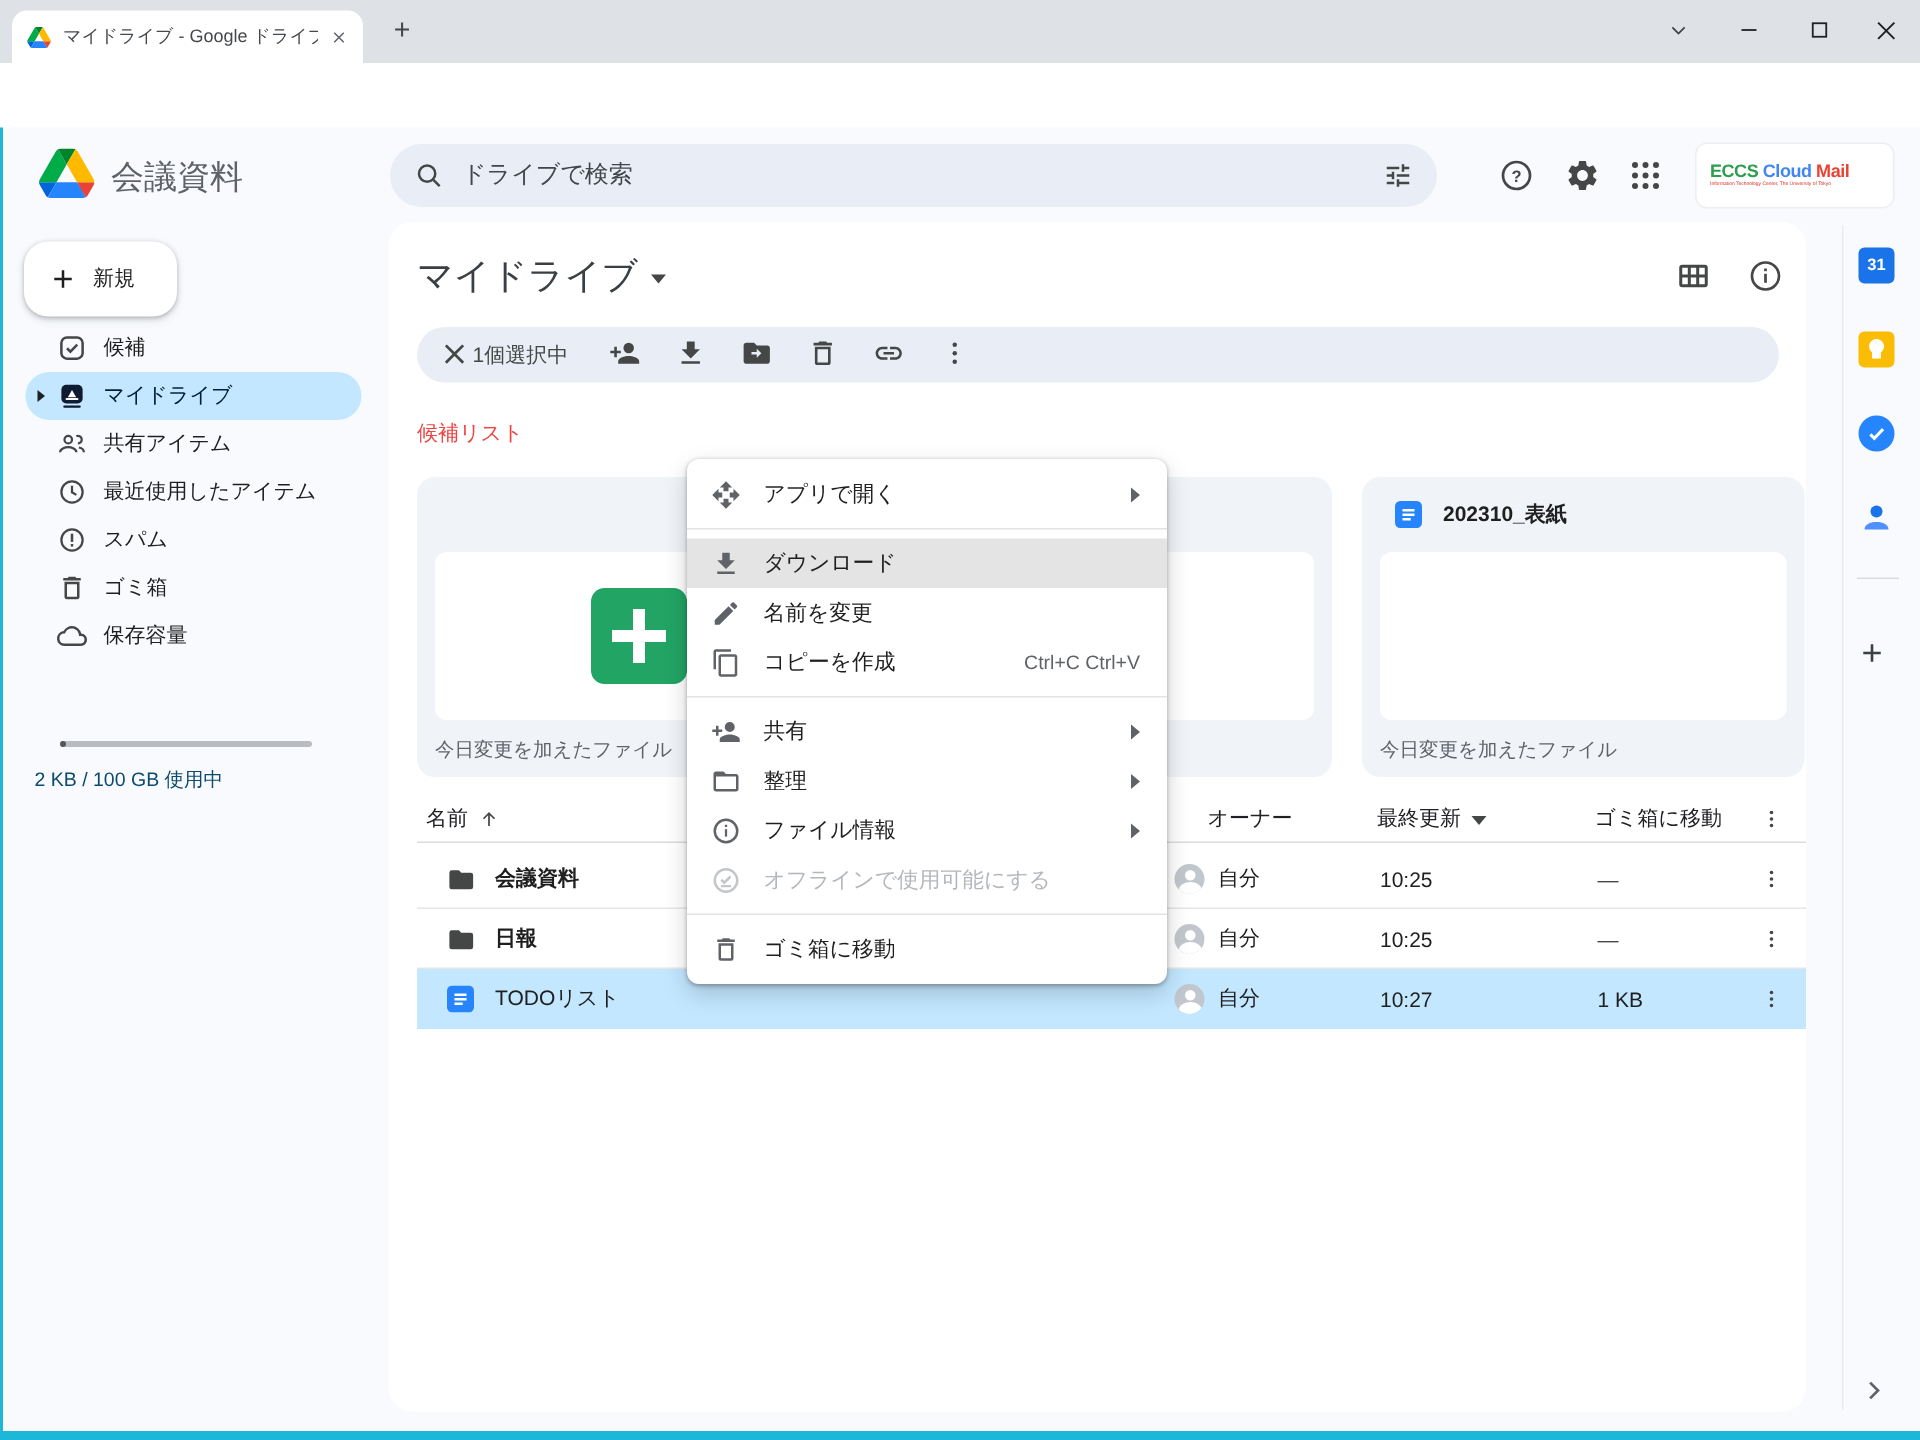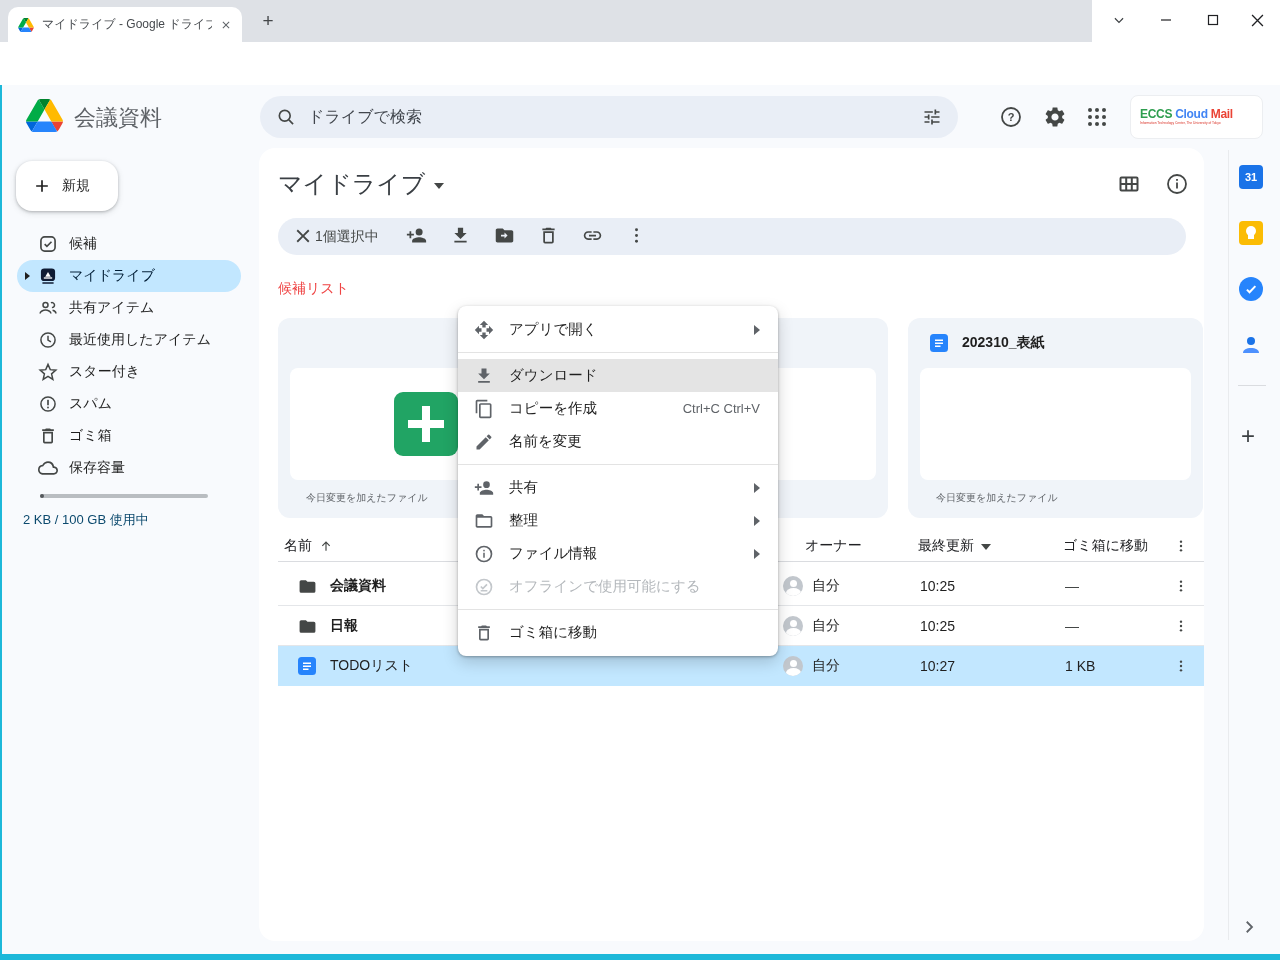--- a/index.html
+++ b/index.html
@@ -1,21 +1,21 @@
 <!DOCTYPE html>
 <html><head>
 <meta charset="utf-8">
 <style>
 *{margin:0;padding:0;box-sizing:border-box}
 html,body{width:1280px;height:960px;overflow:hidden;background:#fff;
   font-family:"Liberation Sans","DejaVu Sans",sans-serif;position:relative}
 svg{display:block}
 
 
-#tabstrip{position:absolute;left:0;top:0;width:1092px;height:42px;background:#dee1e6}
+#tabstrip{position:absolute;left:0;top:0;width:1280px;height:42px;background:#dee1e6}
 #tab{position:absolute;left:8px;top:7px;width:234px;height:35px;background:#fff;
   border-radius:10px 10px 0 0;display:flex;align-items:center;padding:0 10px;gap:8px}
 #tab .tab-title{font-size:12px;color:#45494d;flex:1;white-space:nowrap;overflow:hidden}
 #newtab{position:absolute;left:256px;top:9px;width:24px;height:24px;display:flex;
   align-items:center;justify-content:center;color:#44474a;font-size:19px}
 .winctl{position:absolute;top:0;height:40px;width:46px;display:flex;align-items:center;justify-content:center}
 #tabsearch{left:1096px}#winmin{left:1143px}#winmax{left:1190px}#winclose{left:1234px}
 
 #toolbar{position:absolute;left:0;top:42px;width:1280px;height:43px;background:#fff}
 .tbico{position:absolute;top:52px;width:22px;height:22px;color:#5f6368}
@@ -45,21 +45,21 @@
   border-radius:8px;border:1px solid #eceef1;display:flex;align-items:center;padding:0 6px 0 9px}
 .badge-words{flex:1}
 .badge-title{font-size:12px;font-weight:bold;white-space:nowrap;letter-spacing:-.3px}
 .bt1{color:#2e9e4f}.bt2{color:#4285f4}.bt3{color:#ea4335}
 .badge-sub{font-size:6px;transform:scale(.55);transform-origin:left top;color:#d93025;white-space:nowrap}
 
 
 #new-btn{position:absolute;left:16px;top:76px;width:102px;height:50px;background:#fff;border-radius:16px;
   box-shadow:0 1px 3px rgba(60,64,67,.3),0 2px 6px rgba(60,64,67,.15);display:flex;align-items:center;
   padding:0 16px;gap:10px;font-size:14px;color:#1f1f1f}
-#nav{position:absolute;left:17px;top:143px;width:224px}
+#nav{position:absolute;left:17px;top:131px;width:224px}
 .nav-item{height:32px;border-radius:16px;display:flex;align-items:center;padding-left:21px;position:relative;
   font-size:14px;color:#1f1f1f}
 .nav-item .nico{width:20px;height:20px;margin-right:11px;color:#444746;flex:none}
 .nav-item.selected{background:#c2e7ff;color:#001d35}
 .nav-arrow{position:absolute;left:8px;top:12px;width:0;height:0;border-left:5px solid #1f1f1f;
   border-top:4px solid transparent;border-bottom:4px solid transparent}
 #storage-bar{position:absolute;left:40px;top:409px;width:168px;height:4px;background:#b9bdc1;border-radius:2px}
 #storage-bar .fill{width:4px;height:4px;background:#54585c;border-radius:2px}
 #storage-text{position:absolute;left:23px;top:426px;font-size:13px;color:#0c4a6e}
 
@@ -74,21 +74,21 @@
 #selbar{position:absolute;left:19px;top:70px;width:908px;height:37px;background:#e9eef6;border-radius:19px}
 .selico{position:absolute;top:7px;width:22px;height:22px;color:#444746}
 #sel-count{position:absolute;left:37px;top:10px;font-size:14px;color:#444746}
 
 #suggest-label{position:absolute;left:19px;top:132px;font-size:14px;color:#ef4444}
 
 .card{position:absolute;top:170px;width:295px;height:200px;background:#f0f4f9;border-radius:12px}
 .card-head{height:50px;display:flex;align-items:center;padding:0 22px;gap:14px}
 .card-title{font-size:14px;font-weight:bold;color:#1f1f1f}
 .card-thumb{position:absolute;left:12px;right:12px;top:50px;height:112px;background:#fff;border-radius:8px}
-.card-caption{position:absolute;left:28px;top:173px;font-size:10px;color:#5f6368}
+.card-caption{position:absolute;left:12px;top:173px;font-size:13px;color:#5f6368}
 #sheets-big{position:absolute;left:104px;top:24px;width:64px;height:64px;background:#21a464;border-radius:9px}
 #sheets-big .h{position:absolute;left:14px;top:28px;width:36px;height:8px;background:#fff}
 #sheets-big .v{position:absolute;left:28px;top:14px;width:8px;height:36px;background:#fff}
 
 
 #tbl-head{position:absolute;left:19px;top:382px;width:926px;height:32px;border-bottom:1px solid #dadce0;
   font-size:14px;color:#202124}
 .hcell{position:absolute;top:0;height:32px;display:flex;align-items:center;gap:7px}
 .trow{position:absolute;left:19px;width:926px;height:40px;font-size:14px;color:#1f1f1f}
 .trow.sep{border-bottom:1px solid #e4e6e9}
@@ -337,28 +337,20 @@
       <span>共有アイテム</span>
     </div>
     <div class="nav-item">
       <span class="nico">
           <svg viewBox="0 0 24 24" width="20" height="20">
             <circle cx="12" cy="12" r="8.5" fill="none" stroke="currentColor" stroke-width="1.8"></circle>
             <path d="M12 7v5.2l3.5 2.1" fill="none" stroke="currentColor" stroke-width="1.8"></path>
           </svg>
         </span>
       <span>最近使用したアイテム</span>
-    </div>
-    <div class="nav-item">
-      <span class="nico">
-          <svg viewBox="0 0 24 24" width="20" height="20">
-            <path fill="none" stroke="currentColor" stroke-width="1.8" d="M12 17.3 6.2 20.8l1.5-6.6L2.6 9.8l6.7-.6L12 3l2.7 6.2 6.7.6-5.1 4.4 1.5 6.6z"></path>
-          </svg>
-        </span>
-      <span>スター付き</span>
     </div>
     <div class="nav-item">
       <span class="nico">
           <svg viewBox="0 0 24 24" width="20" height="20">
             <circle cx="12" cy="12" r="8.5" fill="none" stroke="currentColor" stroke-width="1.8"></circle>
             <rect x="11" y="7" width="2" height="6.5" fill="currentColor"></rect>
             <rect x="11" y="15.2" width="2" height="2" fill="currentColor"></rect>
           </svg>
         </span>
       <span>スパム</span>
@@ -643,33 +635,33 @@
     <span class="mico">
         <svg viewBox="0 0 24 24" width="20" height="20">
           <path fill="currentColor" d="M19 9h-4V3H9v6H5l7 7 7-7zM5 18v2h14v-2H5z"></path>
         </svg>
       </span>
     <span class="mlabel">ダウンロード</span>
   </div>
   <div class="mi">
     <span class="mico">
         <svg viewBox="0 0 24 24" width="20" height="20">
+          <path fill="currentColor" d="M3 17.25V21h3.75L17.81 9.94l-3.75-3.75L3 17.25zM20.71 7.04c.39-.39.39-1.02 0-1.41l-2.34-2.34a.996.996 0 0 0-1.41 0l-1.83 1.83 3.75 3.75 1.83-1.83z"></path>
+        </svg>
+      </span>
+    <span class="mlabel">名前を変更</span>
+  </div>
+  <div class="mi">
+    <span class="mico">
+        <svg viewBox="0 0 24 24" width="20" height="20">
           <path fill="currentColor" d="M16 1H4c-1.1 0-2 .9-2 2v14h2V3h12V1zm3 4H8c-1.1 0-2 .9-2 2v14c0 1.1.9 2 2 2h11c1.1 0 2-.9 2-2V7c0-1.1-.9-2-2-2zm0 16H8V7h11v14z"></path>
         </svg>
       </span>
     <span class="mlabel">コピーを作成</span>
     <span class="mshort">Ctrl+C Ctrl+V</span>
-  </div>
-  <div class="mi">
-    <span class="mico">
-        <svg viewBox="0 0 24 24" width="20" height="20">
-          <path fill="currentColor" d="M3 17.25V21h3.75L17.81 9.94l-3.75-3.75L3 17.25zM20.71 7.04c.39-.39.39-1.02 0-1.41l-2.34-2.34a.996.996 0 0 0-1.41 0l-1.83 1.83 3.75 3.75 1.83-1.83z"></path>
-        </svg>
-      </span>
-    <span class="mlabel">名前を変更</span>
   </div>
   <div class="mdiv"></div>
   <div class="mi">
     <span class="mico">
         <svg viewBox="0 0 24 24" width="20" height="20">
           <path fill="currentColor" d="M15 12a4 4 0 1 0-4-4 4 4 0 0 0 4 4zm-9-2V7H4v3H1v2h3v3h2v-3h3v-2H6zm9 4c-2.67 0-8 1.34-8 4v2h16v-2c0-2.66-5.33-4-8-4z"></path>
         </svg>
       </span>
     <span class="mlabel">共有</span>
     <span class="subarrow"></span>

